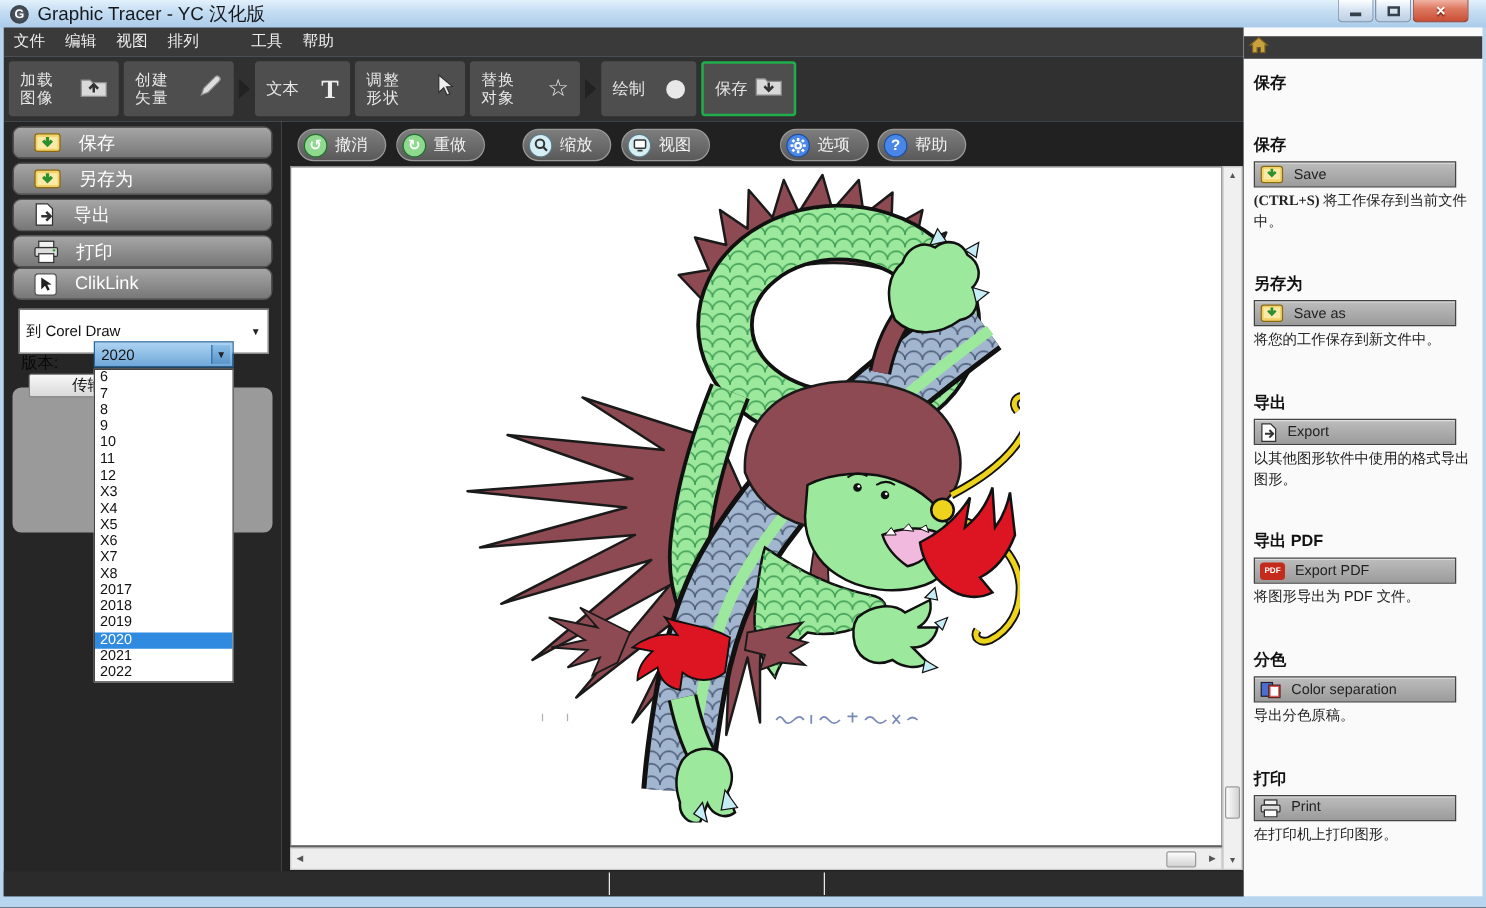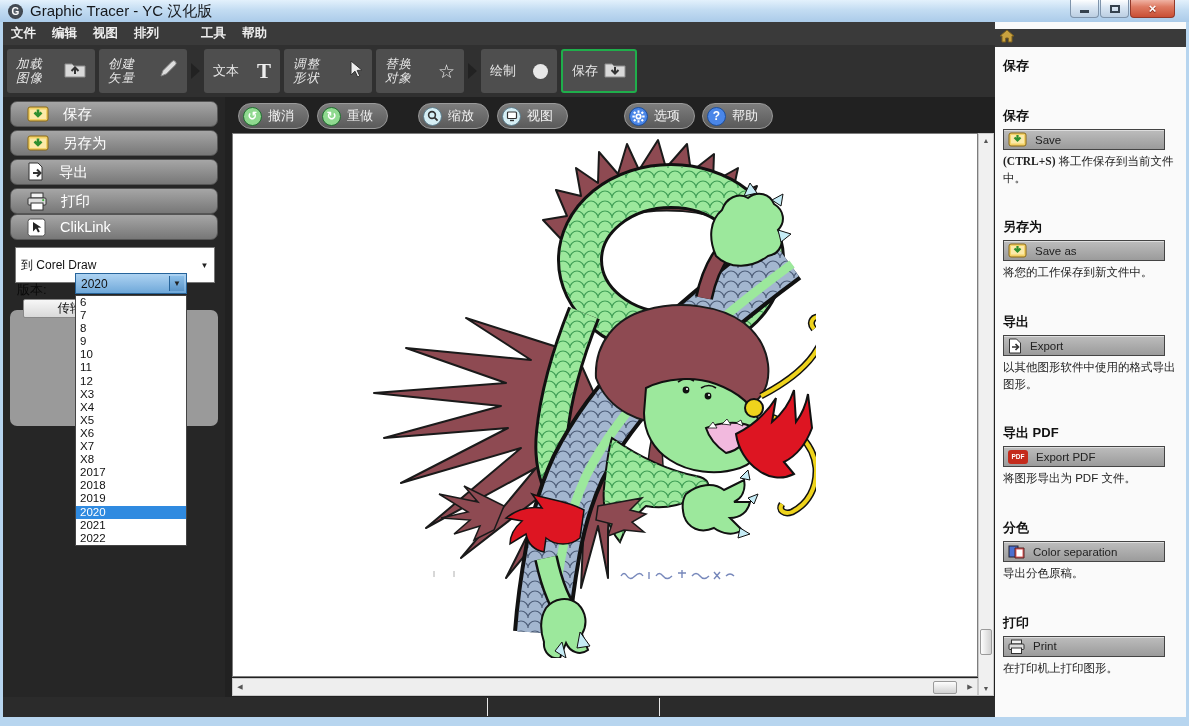--- a/index.html
+++ b/index.html
@@ -18,31 +18,31 @@
     background:linear-gradient(#fdfeff,#d8e5f2 45%,#bccfe2); display:flex; align-items:center; justify-content:center; margin-left:1px; }
   .wc-min,.wc-max { width:29px; } .wc-close { width:45px;
     background:linear-gradient(#f0b3a4,#de7a62 40%,#c94f35); border-color:#93392a; }
   .glyph-min { width:9px; height:3px; background:#35414d; margin-top:6px; }
   .glyph-max { width:10px; height:8px; border:2px solid #35414d; background:transparent; }
   .glyph-close { color:#fff; font-size:13px; font-weight:bold; text-shadow:0 1px 1px #7c2516; }
 
   
   .menubar { position:absolute; left:3px; top:22px; width:992px; height:23px; background:#3a3a3a;
     display:flex; align-items:center; color:#eee; font-size:12.5px; }
-  .menu-item { padding:0 8px; cursor:default;font-weight:bold; }
+  .menu-item { padding:0 8px; cursor:default; }
   .menu-gap { width:26px; }
 
   
   .toolbar { position:absolute; left:3px; top:45px; width:992px; height:52px; background:#303030;
     display:flex; align-items:center; }
   .tb-btn { height:44px; margin-left:4px; background:#4e4e4e; border-radius:3px;
     display:flex; align-items:center; justify-content:space-between; padding:0 9px; color:#e6e6e6; }
   .tb-label2 { width:28px; font-size:12.5px; line-height:14px; letter-spacing:1px; }
   .tb-label1 { font-size:13px; }
-  .tb-w88 { width:88px;font-style:italic; } .tb-w76 { width:76px; }
+  .tb-w88 { width:88px; } .tb-w76 { width:76px; }
   .tb-sep { width:0; height:0; margin-left:4px; border-top:8px solid transparent; border-bottom:8px solid transparent; border-left:9px solid #222; }
   .tb-save { border:2px solid #1fae4b; }
   .tb-ic-t { font-family:"Liberation Serif","DejaVu Serif",serif; font-size:21px; font-weight:bold; color:#eee; }
   .tb-ic-star { font-size:19px; color:#eee; }
   .tb-ic-circle { width:15px; height:15px; border-radius:50%; background:#e8e8e8; display:inline-block; }
 
   
   .toolbar2 { position:absolute; left:238px; top:103px; display:flex; align-items:center; }
   .pill { height:26px; border:1px solid #9a9a9a; border-radius:13px; background:linear-gradient(#7d7d7d,#5a5a5a);
     display:flex; align-items:center; color:#f2f2f2; font-size:13px; padding:0 14px 0 4px; }

